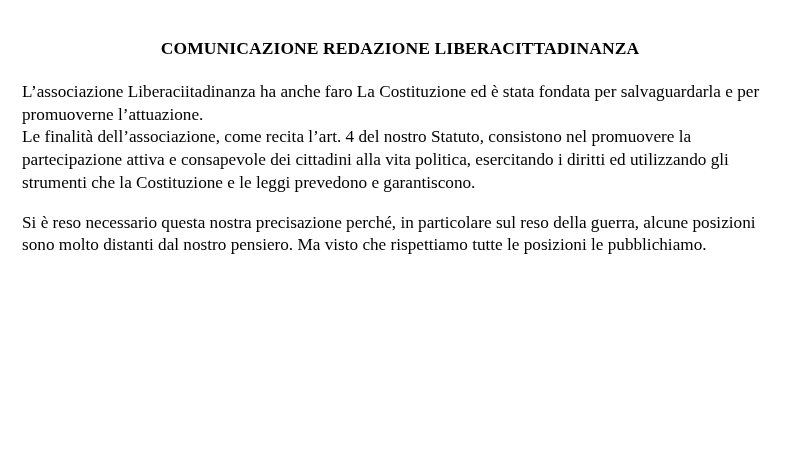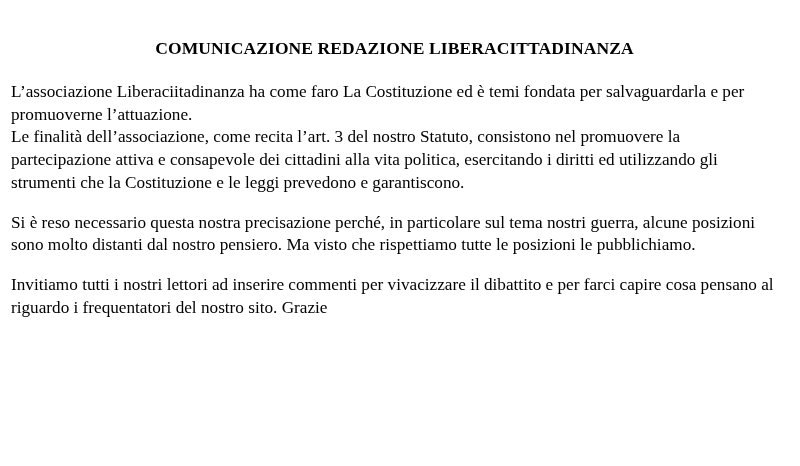--- a/index.html
+++ b/index.html
@@ -11,21 +11,21 @@
     height: 466px;
     background: #ffffff;
     font-family: "Liberation Serif", serif;
     color: #000000;
     overflow: hidden;
   }
   .page {
     width: 800px;
     height: 466px;
     box-sizing: border-box;
-    padding: 30px 22px 0 11px;
+    padding: 30px 22px 0 22px;
     position: relative;
   }
   .doc-title {
     text-align: center;
     font-weight: bold;
     font-size: 17.5px;
     letter-spacing: 0.1px;
     margin: 8px 0 22px 0;
   }
   .body-block {
@@ -42,28 +42,27 @@
 </style>
 </head>
 <body>
 
 <div class="page">
 
   <div class="doc-title">COMUNICAZIONE REDAZIONE LIBERACITTADINANZA</div>
 
   <div class="body-block">
 
-    <p class="para">L’associazione Liberaciitadinanza ha come faro La Costituzione ed è temi fondata per salvaguardarla e per promuoverne l’attuazione.</p>
+    <p class="para">L’associazione Liberaciitadinanza ha anche faro La Costituzione ed è stata fondata per salvaguardarla e per promuoverne l’attuazione.</p>
 
-    <p class="para">Le finalità dell’associazione, come recita l’art. 3 del nostro Statuto, consistono nel promuovere la partecipazione attiva e consapevole dei cittadini alla vita politica, esercitando i diritti ed utilizzando gli strumenti che la Costituzione e le leggi prevedono e garantiscono.</p>
+    <p class="para">Le finalità dell’associazione, come recita l’art. 4 del nostro Statuto, consistono nel promuovere la partecipazione attiva e consapevole dei cittadini alla vita politica, esercitando i diritti ed utilizzando gli strumenti che la Costituzione e le leggi prevedono e garantiscono.</p>
 
 
     <div class="spacer"></div>
 
 
-    <p class="para">Si è reso necessario questa nostra precisazione perché, in particolare sul tema nostri guerra, alcune posizioni sono  molto distanti dal nostro pensiero. Ma visto che rispettiamo tutte le posizioni le pubblichiamo.</p>
+    <p class="para">Si è reso necessario questa nostra precisazione perché, in particolare sul reso della guerra, alcune posizioni sono  molto distanti dal nostro pensiero. Ma visto che rispettiamo tutte le posizioni le pubblichiamo.</p>
 
     <div class="spacer"></div>
 
-    <p class="para">Invitiamo tutti i nostri lettori ad inserire commenti per vivacizzare il dibattito e per farci capire cosa pensano al riguardo i frequentatori del nostro sito. Grazie</p>
 
   </div>
 </div>
 
 </body></html>

